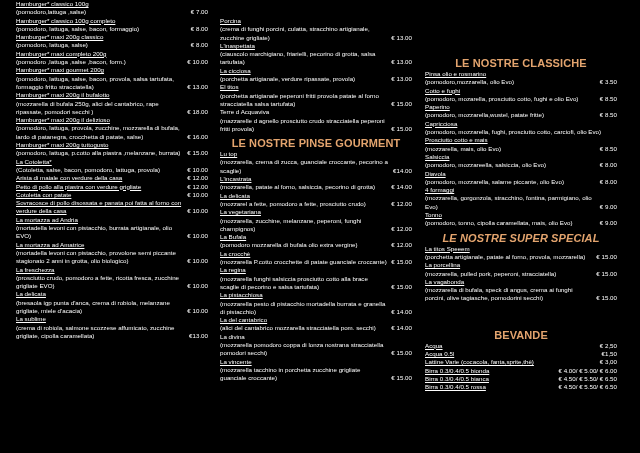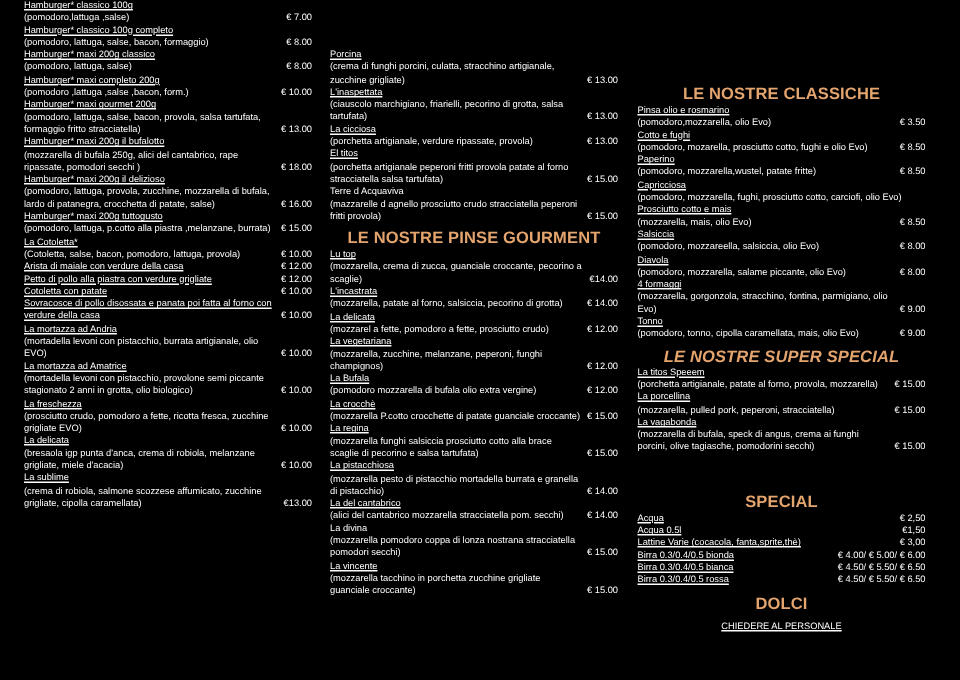--- a/index.html
+++ b/index.html
@@ -1,20 +1,20 @@
 <!DOCTYPE html>
 <html><head>
 <meta charset="utf-8">
 <style>
   html, body { margin:0; padding:0; background:#000; }
   body { width:640px; height:453px; overflow:hidden; position:relative; color:#fff;
          font-family:"Liberation Sans", sans-serif; font-size:6.2px; line-height:8.3px; }
   .col { position:absolute; top:0; }
   .col1 { left:16px; width:192px; }
-  .col2 { left:220px; width:192px; top:33px; }
+  .col2 { left:220px; width:192px; top:17px; }
   .col3 { left:425px; width:192px; top:19px;margin-top:38px; }
   .h { color:#e3a46e; font-weight:bold; font-size:11px; line-height:13px; text-align:center; letter-spacing:0.1px; }
   .h1 { margin:6px 0 1px 0; }
   .row { display:flex; justify-content:space-between; }
   .name { text-decoration:underline; }
   .plain { text-decoration:none; }
   .price { white-space:nowrap; padding-left:4px; }
   .desc { display:block; }
   .center { text-align:center; }
 </style>
@@ -439,21 +439,21 @@
         <div class="row">
           <span class="name">La vagabonda</span>
         </div>
         <div class="row" style="align-items: flex-end;">
           <span class="desc">(mozzarella di bufala, speck di angus, crema ai funghi porcini, olive tagiasche, pomodorini secchi)</span>
           <span class="price">€ 15.00</span>
         </div>
       </div>
     </div>
     <div class="section">
-      <div class="h" style="margin-top: 26px;">SPECIAL</div>
+      <div class="h" style="margin-top: 26px;">BEVANDE</div>
       <div class="item">
         <div class="row" style="align-items: flex-end;">
           <span class="name">Acqua</span>
           <span class="price">€ 2,50</span>
         </div>
       </div>
       <div class="item">
         <div class="row" style="align-items: flex-end;">
           <span class="name">Acqua 0.5l</span>
           <span class="price">€1,50</span>
@@ -476,18 +476,14 @@
           <span class="name">Birra 0.3/0.4/0.5 bianca</span>
           <span class="price">€ 4.50/ € 5.50/ € 6.50</span>
         </div>
       </div>
       <div class="item">
         <div class="row" style="align-items: flex-end;">
           <span class="name">Birra 0.3/0.4/0.5 rossa</span>
           <span class="price">€ 4.50/ € 5.50/ € 6.50</span>
         </div>
       </div>
-    </div>
-    <div class="section">
-      <div class="h" style="margin-top: 5px;">DOLCI</div>
-      <div class="center name" style="margin-top: 4px;">CHIEDERE AL PERSONALE</div>
     </div>
   </div>
 
 </body></html>

